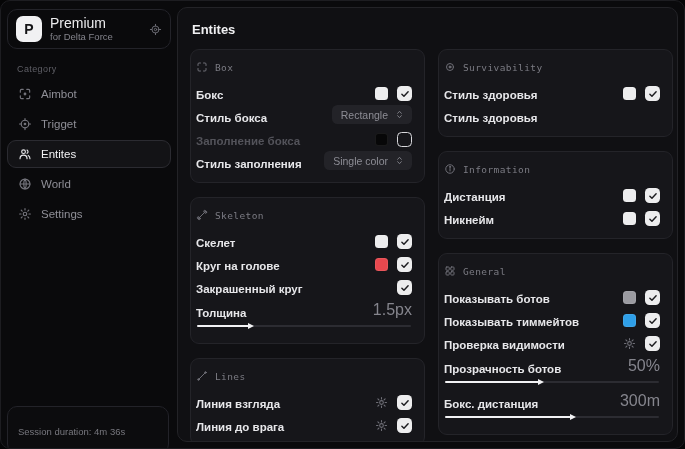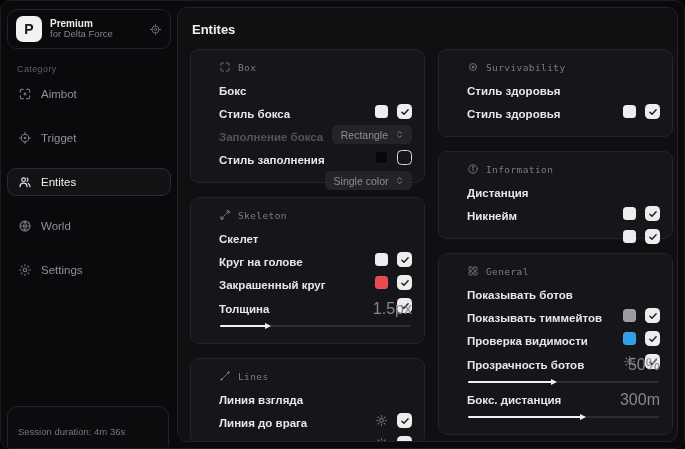--- a/index.html
+++ b/index.html
@@ -5,44 +5,44 @@
   html,body{margin:0;padding:0;background:#050506;}
   *{box-sizing:border-box;}
   body{font-family:"Liberation Sans","DejaVu Sans",sans-serif;-webkit-font-smoothing:antialiased;}
   .window{position:relative;width:685px;height:449px;background:#0a0a0c;border:1px solid #1d1d21;border-radius:10px;overflow:hidden;display:flex;}
 
   
   .sidebar{position:relative;width:176px;flex:0 0 176px;padding:6px 4px 0 4px;}
   .brand-card{display:flex;align-items:center;gap:8px;border:1px solid #232329;border-radius:10px;padding:5px 8px;margin:2px 2px 0 2px;height:40px;}
   .brand-badge{width:26px;height:26px;border-radius:7px;background:#f1f1f3;color:#141416;font-weight:700;font-size:14px;display:flex;align-items:center;justify-content:center;flex:0 0 26px;}
   .brand-text{flex:1;line-height:1.15;min-width:0;}
-  .brand-title{font-size:10px;font-weight:700;color:#ececee;}
+  .brand-title{font-size:14px;font-weight:400;color:#ececee;}
   .brand-sub{font-size:9.5px;color:#84848c;}
   .brand-action{color:#6d6d75;display:flex;align-items:center;}
   .category{margin:15px 10px 6px 12px;font-size:9px;letter-spacing:.4px;color:#5f5f66;}
-  .nav{display:flex;flex-direction:column;gap:16px;padding:0 2px;}
+  .nav{display:flex;flex-direction:column;gap:2px;padding:0 2px;}
   .nav-item{display:flex;align-items:center;gap:9px;height:28px;padding:0 10px;border:1px solid transparent;border-radius:9px;color:#8f8f97;font-size:11.5px;cursor:pointer;}
   .nav-item .nicon{display:flex;color:#74747c;}
   .nav-item.active{background:#131316;border-color:#2b2b31;color:#f2f2f4;}
   .nav-item.active .nicon{color:#e6e6ea;}
   .session-card{position:absolute;left:6px;right:8px;bottom:-6px;height:48px;border:1px solid #232329;border-radius:10px;background:#0c0c0e;padding:8px 10px;display:flex;align-items:flex-end;}
   .session-text{font-size:9.5px;color:#77777e;padding-bottom:8px;}
 
   
   .main{flex:1;margin:6px 6px 6px 0;background:#101013;border:1px solid #232327;border-radius:10px;padding:8px 12px 10px 12px;overflow:hidden;}
   .main-title{font-size:13px;font-weight:700;color:#f0f0f2;margin:6px 0 12px 2px;}
   .columns{display:flex;gap:13px;align-items:flex-start;}
   .col{display:flex;flex-direction:column;gap:14px;width:235px;flex:0 0 235px;}
 
-  .card{background:#16161a;border:1px solid #242429;border-radius:9px;padding:9px 12px 12px 28px;}
+  .card{background:#16161a;border:1px solid #242429;border-radius:9px;padding:9px 12px 12px 5px;}
   .card-head{display:flex;align-items:center;gap:7px;margin:2px 0 7px 0;color:#75757d;}
   .card-head .cicon{display:flex;color:#6e6e76;}
   .card-title{font-family:"DejaVu Sans Mono",monospace;font-size:9.5px;letter-spacing:.4px;color:#7b7b83;}
 
-  .row{display:flex;align-items:center;justify-content:space-between;height:21px;margin-top:2px;}
+  .row{display:flex;align-items:flex-end;justify-content:space-between;height:21px;margin-top:2px;}
   .row-label{font-size:11.5px;font-weight:700;color:#e7e7ea;white-space:nowrap;}
   .row.disabled .row-label{color:#53535a;}
   .controls{display:flex;align-items:center;gap:9px;margin-top:42px;}
 
   .swatch{width:13px;height:13px;border-radius:3.5px;border:1px solid rgba(255,255,255,.08);cursor:pointer;}
   .cb{width:15px;height:15px;border-radius:4.5px;display:flex;align-items:center;justify-content:center;cursor:pointer;}
   .cb.checked{background:#ededee;}
   .cb.unchecked{background:transparent;border:1.5px solid #d9d9dd;}
   .cb svg{display:block;}
   .gear-mini{display:flex;color:#6f6f77;cursor:pointer;}

